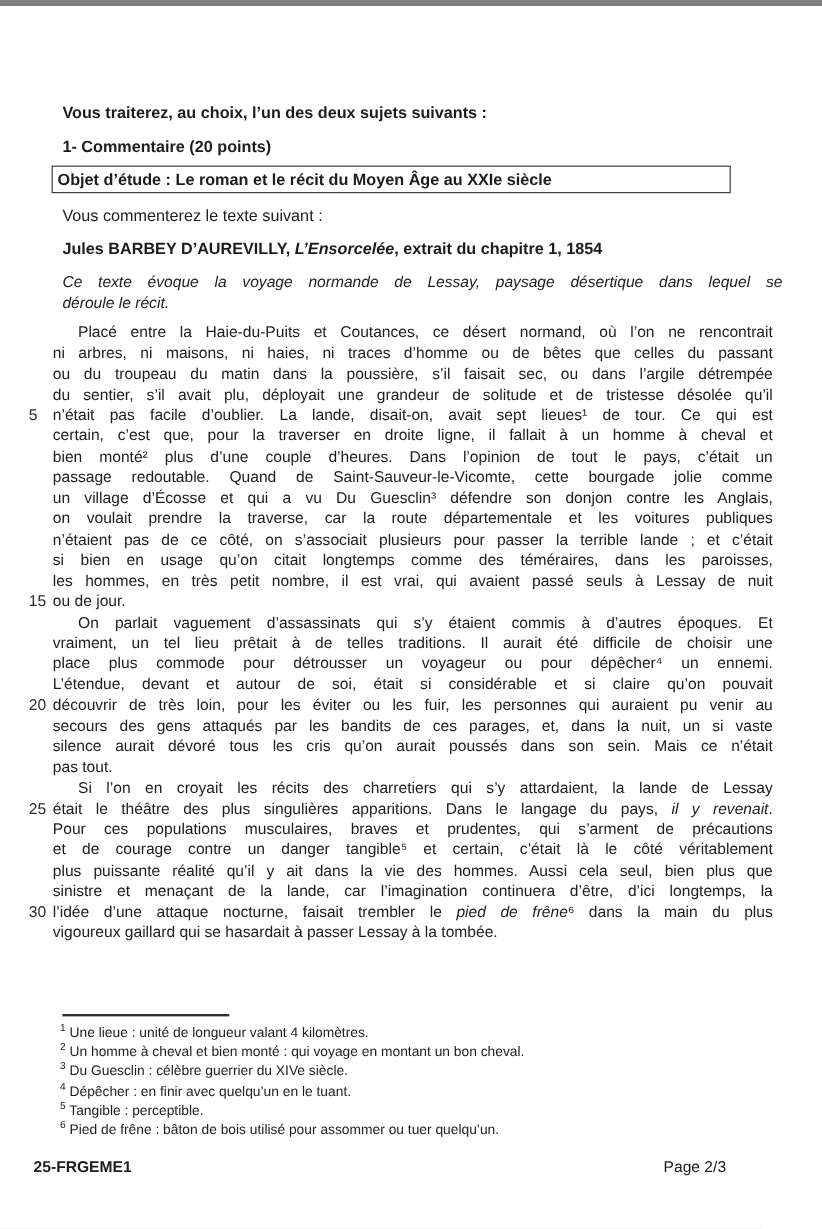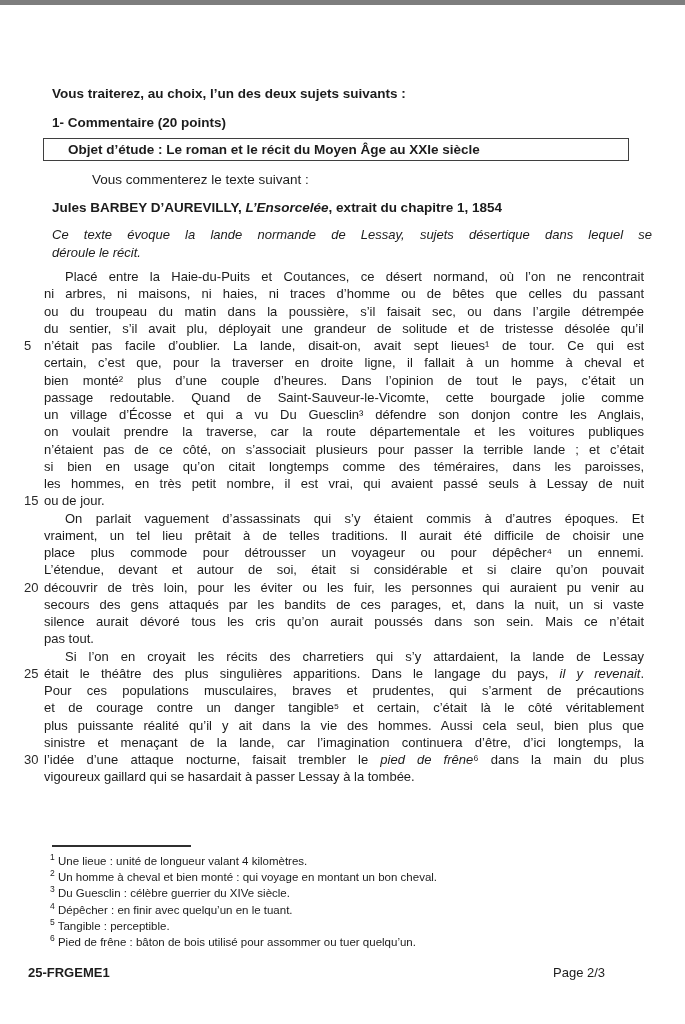--- a/index.html
+++ b/index.html
@@ -7,21 +7,21 @@
     position:relative;width:685px;height:1024px;background:#ffffff;
     font-family:"Liberation Sans","DejaVu Sans",sans-serif;color:#1c1c1c;
     margin:0 auto;overflow:hidden;
   }
   .abs{position:absolute;}
   .topbar{position:absolute;top:0;left:0;width:685px;height:5px;background:#7e7e7e;}
   .h1{font-size:13.5px;font-weight:bold;white-space:nowrap;}
   .plain13{font-size:13.5px;white-space:nowrap;}
   .box{
     border:1.5px solid #3f3f3f;height:21px;line-height:21px;
-    font-size:13.5px;font-weight:bold;padding-left:24px;white-space:nowrap;
+    font-size:13.5px;font-weight:bold;padding-left:4px;white-space:nowrap;
   }
   .introline{
     font-size:13px;font-style:italic;height:17.5px;line-height:17.5px;
     text-align:justify;text-align-last:justify;white-space:nowrap;overflow:hidden;
   }
   .introline.last{text-align-last:left;}
   .bodyrow{display:flex;}
   .lnum{flex:0 0 20px;width:20px;font-size:13px;line-height:17.25px;color:#2a2a2a;}
   .jline{
     width:600px;font-size:13px;height:17.25px;line-height:17.25px;
@@ -44,26 +44,26 @@
   <div class="topbar"></div>
 
   <div class="abs h1" style="top:86px;left:52px;">Vous traiterez, au choix, l’un des deux sujets suivants :</div>
 
   <div class="abs h1" style="top:115px;left:52px;">1- Commentaire (20 points)</div>
 
   <div class="abs box" style="top:138px;left:43px;width:560px;">
     <span>Objet d’étude : Le roman et le récit du Moyen Âge au XXIe siècle</span>
   </div>
 
-  <div class="abs plain13" style="top:172px;left:52px;margin-left:40px;">Vous commenterez le texte suivant :</div>
+  <div class="abs plain13" style="top:172px;left:52px;">Vous commenterez le texte suivant :</div>
 
   <div class="abs h1" style="top:200px;left:52px;">Jules BARBEY D’AUREVILLY, <i>L’Ensorcelée</i>, extrait du chapitre 1, 1854</div>
 
   <div class="abs" style="top:226px;left:52px;width:600px;">
-      <div class="introline">Ce texte évoque la lande normande de Lessay, sujets désertique dans lequel se</div>
+      <div class="introline">Ce texte évoque la voyage normande de Lessay, paysage désertique dans lequel se</div>
       <div class="introline last">déroule le récit.</div>
     </div>
 
   <div class="abs" style="top:268px;left:24px;width:621px;">
       <div class="bodyrow">
         <span class="lnum"></span>
         <div class="jline indent">Placé entre la Haie-du-Puits et Coutances, ce désert normand, où l’on ne rencontrait</div>
       </div>
       <div class="bodyrow">
         <span class="lnum"></span>

